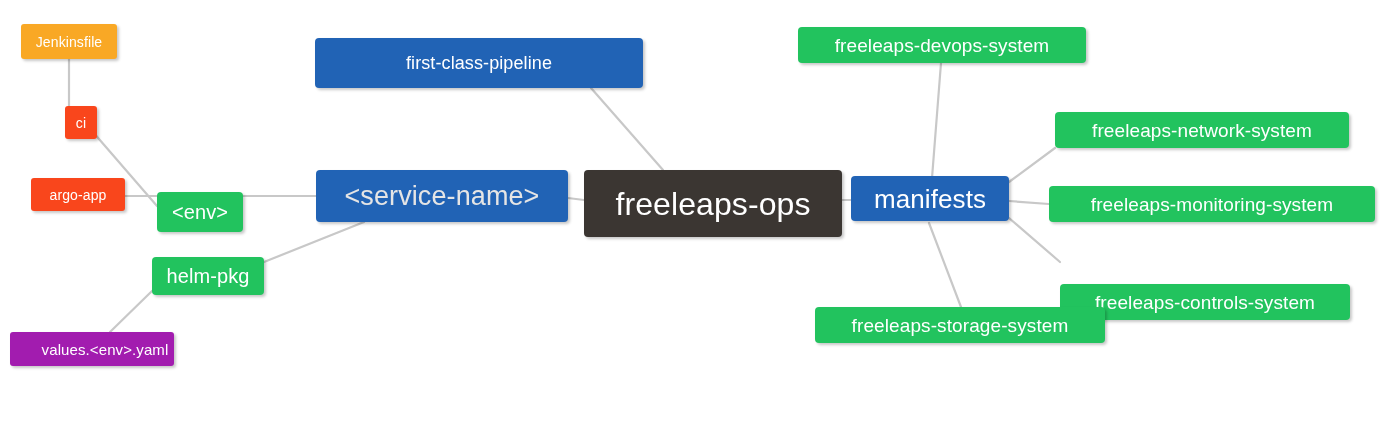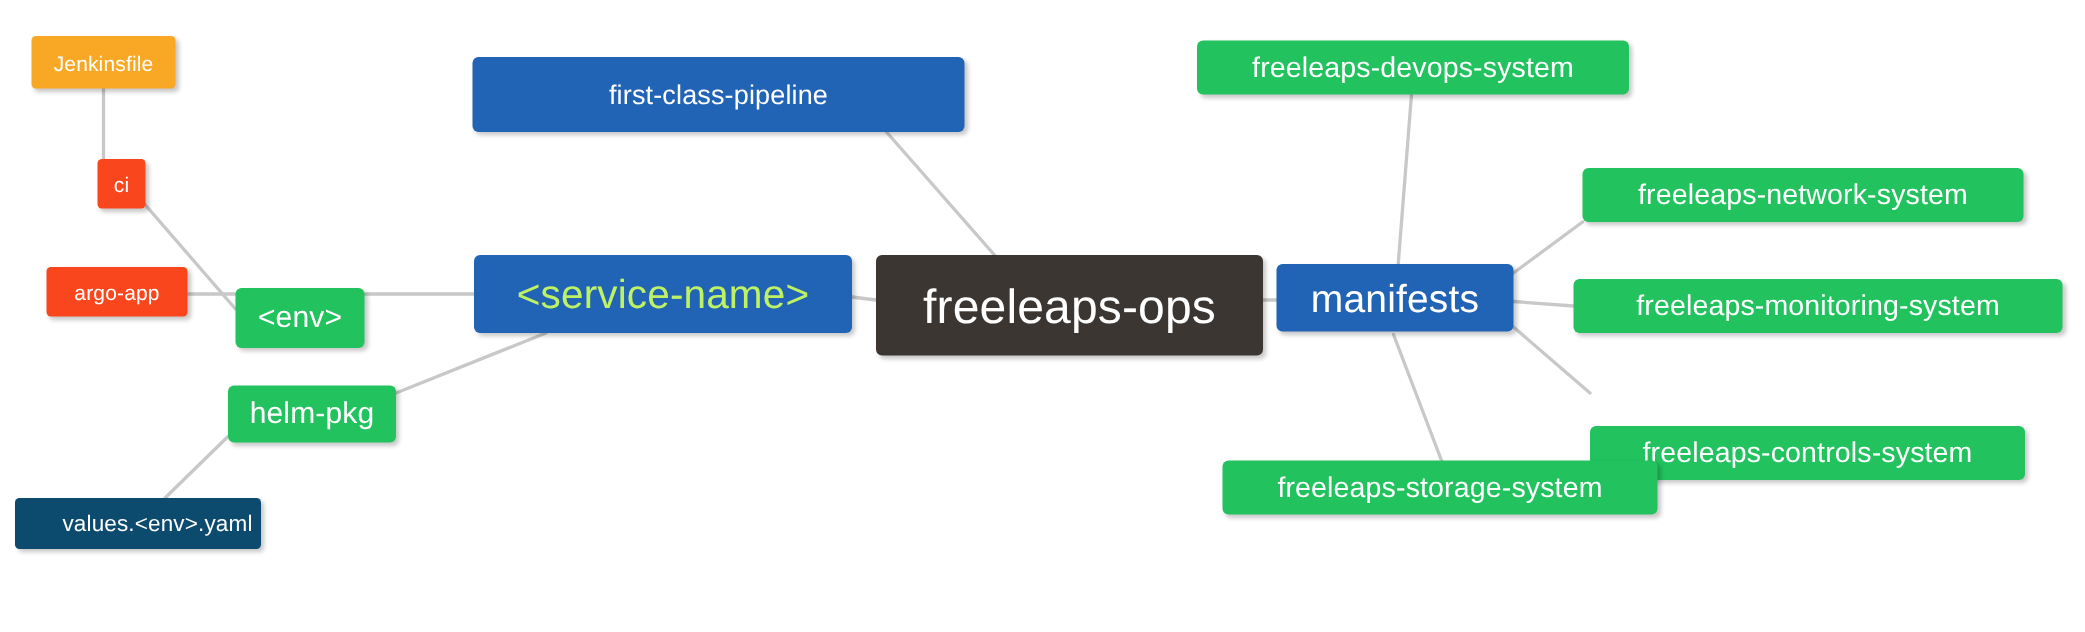--- a/index.html
+++ b/index.html
@@ -67,27 +67,27 @@
       </div>
       <div class="node sq" style="left: 31px; top: 178px; width: 94px; height: 33px; background: rgb(249, 70, 28); font-size: 14px; color: rgb(255, 255, 255);">
         <span>argo-app</span>
       </div>
       <div class="node" style="left: 157px; top: 192px; width: 86px; height: 40px; background: rgb(34, 195, 94); font-size: 20px; color: rgb(255, 255, 255);">
         <span>&lt;env&gt;</span>
       </div>
       <div class="node" style="left: 152px; top: 257px; width: 112px; height: 38px; background: rgb(34, 195, 94); font-size: 20px; color: rgb(255, 255, 255);">
         <span>helm-pkg</span>
       </div>
-      <div class="node sq" style="left: 10px; top: 332px; width: 164px; height: 34px; background: #0c4a6e; font-size: 15px; color: rgb(255, 255, 255); padding-left: 26px;">
+      <div class="node sq" style="left: 10px; top: 332px; width: 164px; height: 34px; background: #a21caf; font-size: 15px; color: rgb(255, 255, 255); padding-left: 26px;">
         <span>values.&lt;env&gt;.yaml</span>
       </div>
       <div class="node" style="left: 315px; top: 38px; width: 328px; height: 50px; background: rgb(33, 99, 181); font-size: 18px; color: rgb(255, 255, 255);">
         <span>first-class-pipeline</span>
       </div>
-      <div class="node" style="left: 316px; top: 170px; width: 252px; height: 52px; background: rgb(33, 99, 181); font-size: 27px; color: #bef264;">
+      <div class="node" style="left: 316px; top: 170px; width: 252px; height: 52px; background: rgb(33, 99, 181); font-size: 27px; color: #e5e5e5;">
         <span>&lt;service-name&gt;</span>
       </div>
       <div class="node" style="left: 584px; top: 170px; width: 258px; height: 67px; background: rgb(59, 54, 50); font-size: 32px; color: rgb(255, 255, 255);">
         <span>freeleaps-ops</span>
       </div>
       <div class="node" style="left: 851px; top: 176px; width: 158px; height: 45px; background: rgb(33, 99, 181); font-size: 26px; color: rgb(255, 255, 255);">
         <span>manifests</span>
       </div>
       <div class="node" style="left: 798px; top: 27px; width: 288px; height: 36px; background: rgb(34, 195, 94); font-size: 19px; color: rgb(255, 255, 255);">
         <span>freeleaps-devops-system</span>

